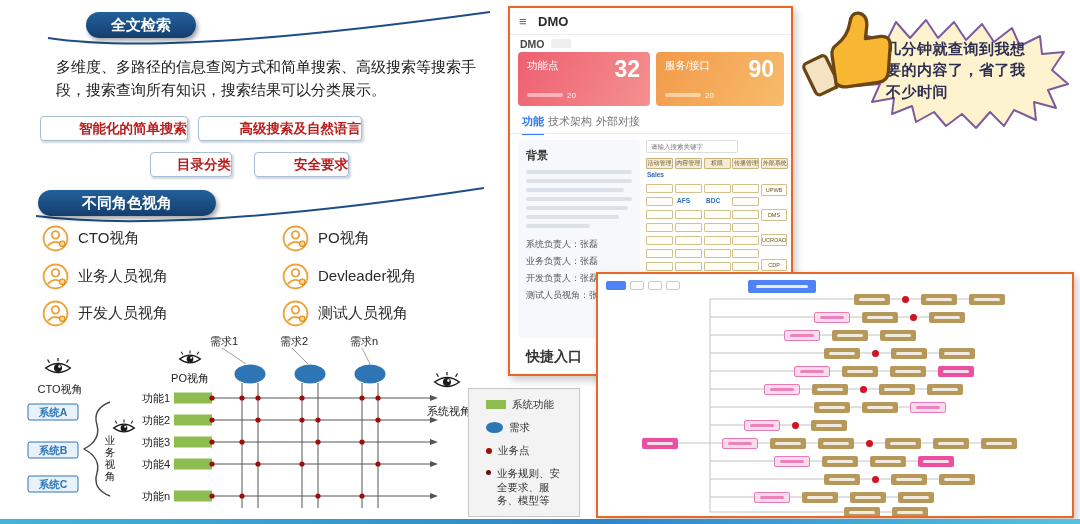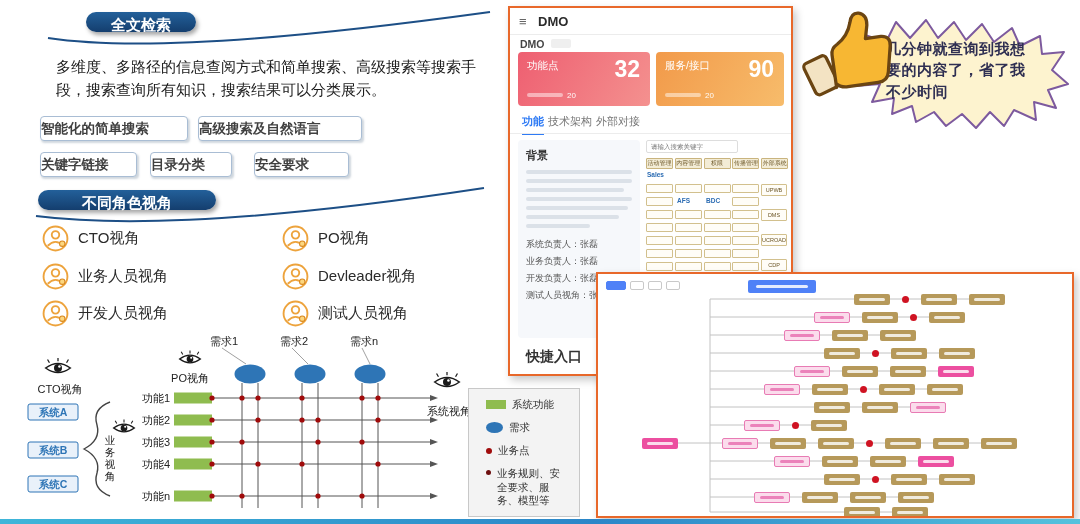--- a/index.html
+++ b/index.html
@@ -1,22 +1,22 @@
 <!DOCTYPE html>
 <html><head>
 <meta charset="utf-8">
 <style>
 *{margin:0;padding:0;box-sizing:border-box}
 html,body{width:1080px;height:524px;overflow:hidden}
 body{background:#fff;font-family:"Liberation Sans","DejaVu Sans",sans-serif;position:relative}
 #canvas{position:absolute;inset:0}
 .swoosh{position:absolute;pointer-events:none}
-.pill-banner{position:absolute;background:linear-gradient(180deg,#23609a,#143e6e);color:#fff;border-radius:14px;text-align:center;font-size:15px;font-weight:bold;line-height:26px;height:20px;box-shadow:2px 3px 4px rgba(0,0,0,.35)}
+.pill-banner{position:absolute;background:linear-gradient(180deg,#23609a,#143e6e);color:#fff;border-radius:14px;text-align:center;font-size:15px;font-weight:bold;line-height:26px;height:26px;box-shadow:2px 3px 4px rgba(0,0,0,.35)}
 #description{position:absolute;left:56px;top:56px;width:428px;font-size:15px;color:#1a1a1a;line-height:1.5}
-.feature-box{position:absolute;height:25px;line-height:23px;background:#fff;border:1px solid #a9bdd4;border-radius:4px;color:#404040;font-weight:bold;font-size:13.5px;text-align:left;box-shadow:1.5px 2px 2px rgba(120,140,160,.35)}
+.feature-box{position:absolute;height:25px;line-height:23px;background:#fff;border:1px solid #a9bdd4;border-radius:4px;color:#b91c1c;font-weight:bold;font-size:13.5px;text-align:right;box-shadow:1.5px 2px 2px rgba(120,140,160,.35)}
 .role-item{position:absolute;display:flex;align-items:center;gap:9px;height:28px}
 .role-label{font-size:15px;color:#2b2b2b}
 .role-icon{width:27px;height:27px;display:inline-block}
 #matrix{position:absolute;left:22px;top:330px}
 #legend{position:absolute;left:468px;top:388px;width:112px;padding:9px 17px;background:#f3f3f3;border:1px solid #c8c8c8;display:flex;flex-direction:column;gap:10px;font-size:10.5px;color:#333}
 .lg-row{display:flex;align-items:center;gap:6px}
 .lg-row.wrap{align-items:flex-start}
 .lg-green{width:20px;height:9px;background:#8fbc4f;flex:none}
 .lg-ellipse{width:17px;height:11px;background:#2e75b6;border-radius:50%;flex:none}
 .lg-dot-red{width:6px;height:6px;background:#a00b0b;border-radius:50%;flex:none}
@@ -77,21 +77,20 @@
 
   <svg class="swoosh" style="left:44px;top:4px" width="450" height="46" viewBox="0 0 450 46">
     <path d="M4 34 C 110 50, 300 28, 446 8" stroke="#1d4f86" stroke-width="2" fill="none"></path>
   </svg>
   <div class="pill-banner" style="left:86px;top:12px;width:110px">全文检索</div>
 
   <div id="description">多维度、多路径的信息查阅方式和简单搜索、高级搜索等搜索手段，搜索查询所有知识，搜索结果可以分类展示。</div>
 
   <div class="feature-box" style="left:40px;top:116px;width:148px">智能化的简单搜索</div>
   <div class="feature-box" style="left:198px;top:116px;width:164px">高级搜索及自然语言</div>
-  <div class="feature-box" style="left:40px;top:152px;width:97px">关键字链接</div>
   <div class="feature-box" style="left:150px;top:152px;width:82px">目录分类</div>
   <div class="feature-box" style="left:254px;top:152px;width:95px">安全要求</div>
 
   <svg class="swoosh" style="left:32px;top:182px" width="458" height="46" viewBox="0 0 458 46">
     <path d="M4 34 C 130 50, 320 26, 452 6" stroke="#1d4f86" stroke-width="2" fill="none"></path>
   </svg>
   <div class="pill-banner" style="left:38px;top:190px;width:178px">不同角色视角</div>
 
   <div class="role-item" style="left:42px;top:224px">
     <span class="role-icon"><svg viewBox="0 0 26 26" width="27" height="27">

